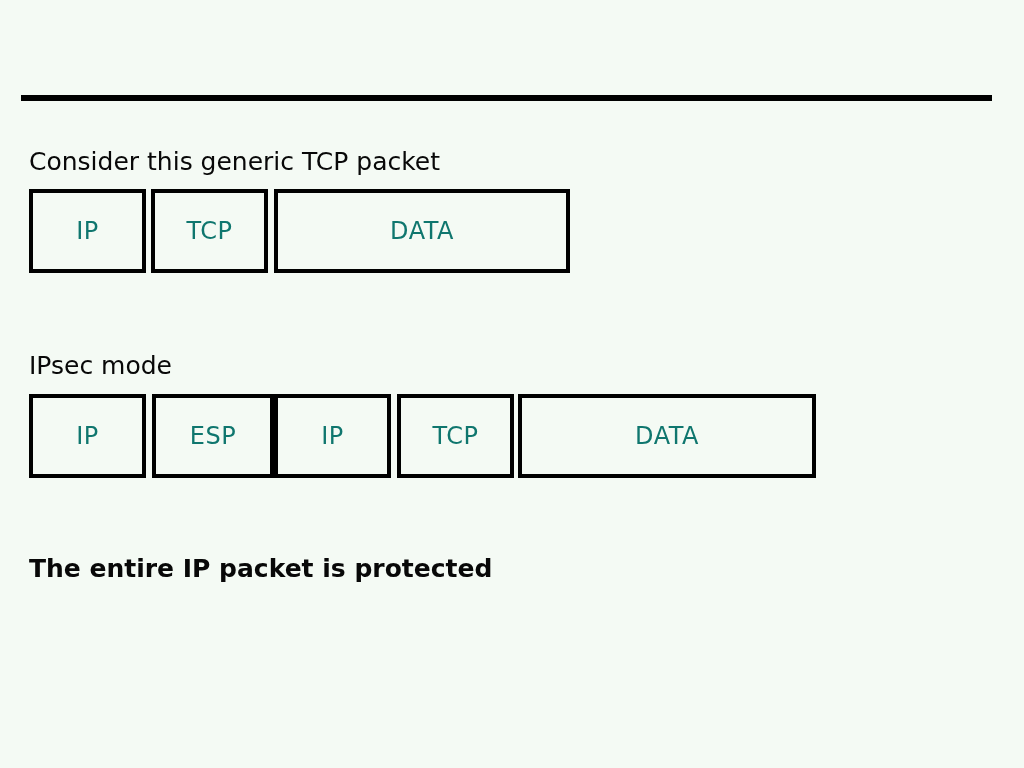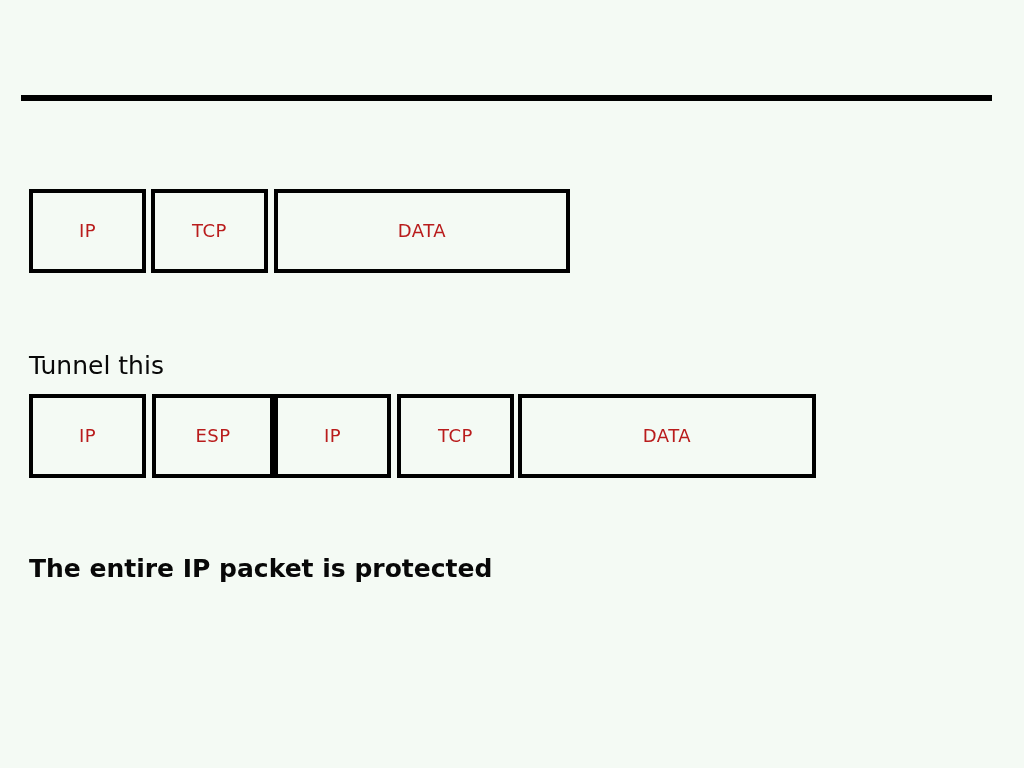--- a/index.html
+++ b/index.html
@@ -73,53 +73,54 @@
     top: 0;
     height: 84px;
     box-sizing: border-box;
     border: 4px solid #000000;
     background: #f4faf4;
     display: flex;
     align-items: center;
     justify-content: center;
   }
   .pkt-label {
-    font-size: 18px;
+    font-size: 24px;
     font-weight: 400;
     letter-spacing: 0.5px;
     line-height: 20px;
-    color: #b91c1c;
+    color: #0f766e;
     white-space: nowrap;
   }
 </style>
 </head>
 <body>
 
 <div class="slide">
 
 
   <div class="title-rule"></div>
 
+  <div class="section-label label-consider">Consider this generic TCP packet</div>
 
   <div class="packet-row row-generic">
 
     <div class="pkt-box" style="left:0px; width:117px;">
       <span class="pkt-label">IP</span>
     </div>
 
     <div class="pkt-box" style="left:122px; width:117px;">
       <span class="pkt-label">TCP</span>
     </div>
 
     <div class="pkt-box" style="left:245px; width:296px;">
       <span class="pkt-label">DATA</span>
     </div>
   </div>
 
-  <div class="section-label label-tunnel">Tunnel this</div>
+  <div class="section-label label-tunnel">IPsec mode</div>
 
   <div class="packet-row row-tunnel">
 
     <div class="pkt-box" style="left:0px; width:117px;">
       <span class="pkt-label">IP</span>
     </div>
 
     <div class="pkt-box" style="left:123px; width:122px;">
       <span class="pkt-label">ESP</span>
     </div>

